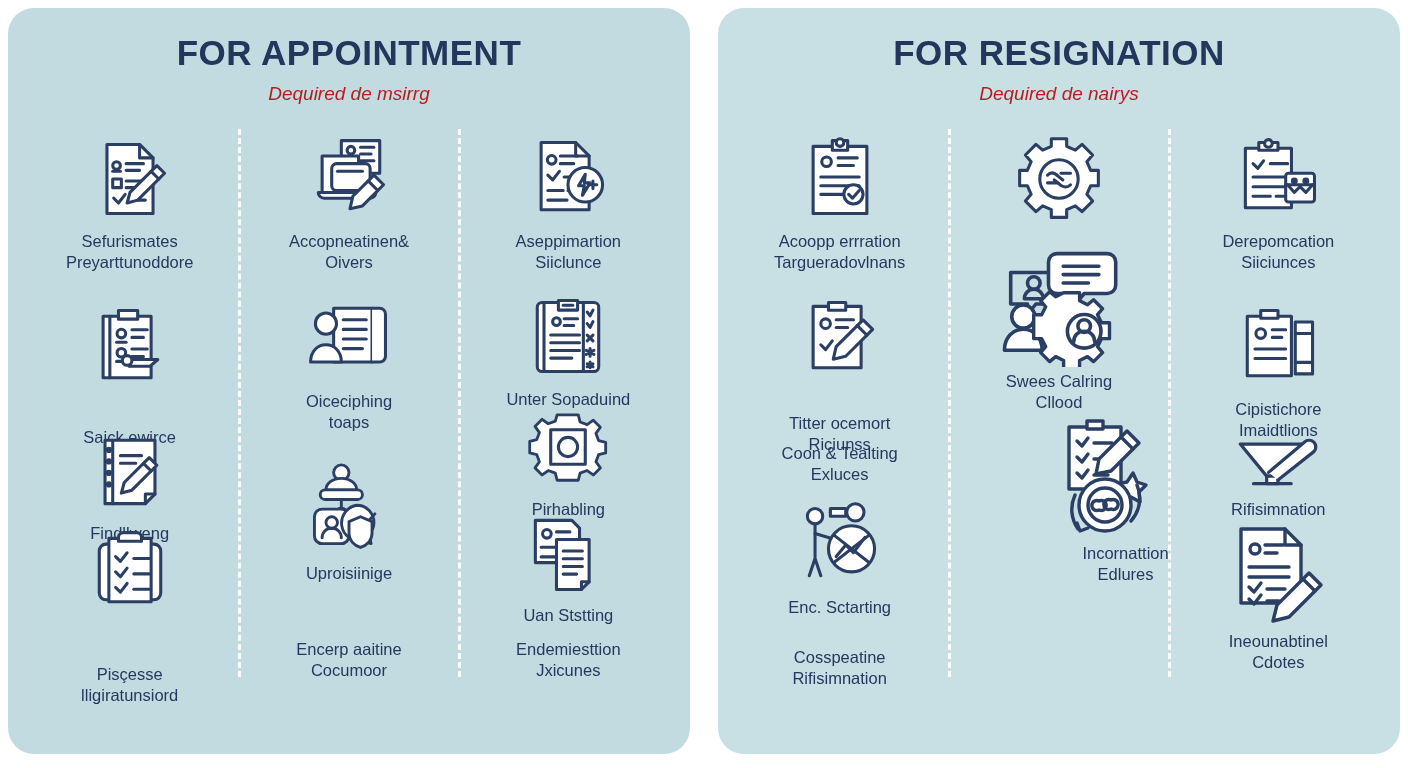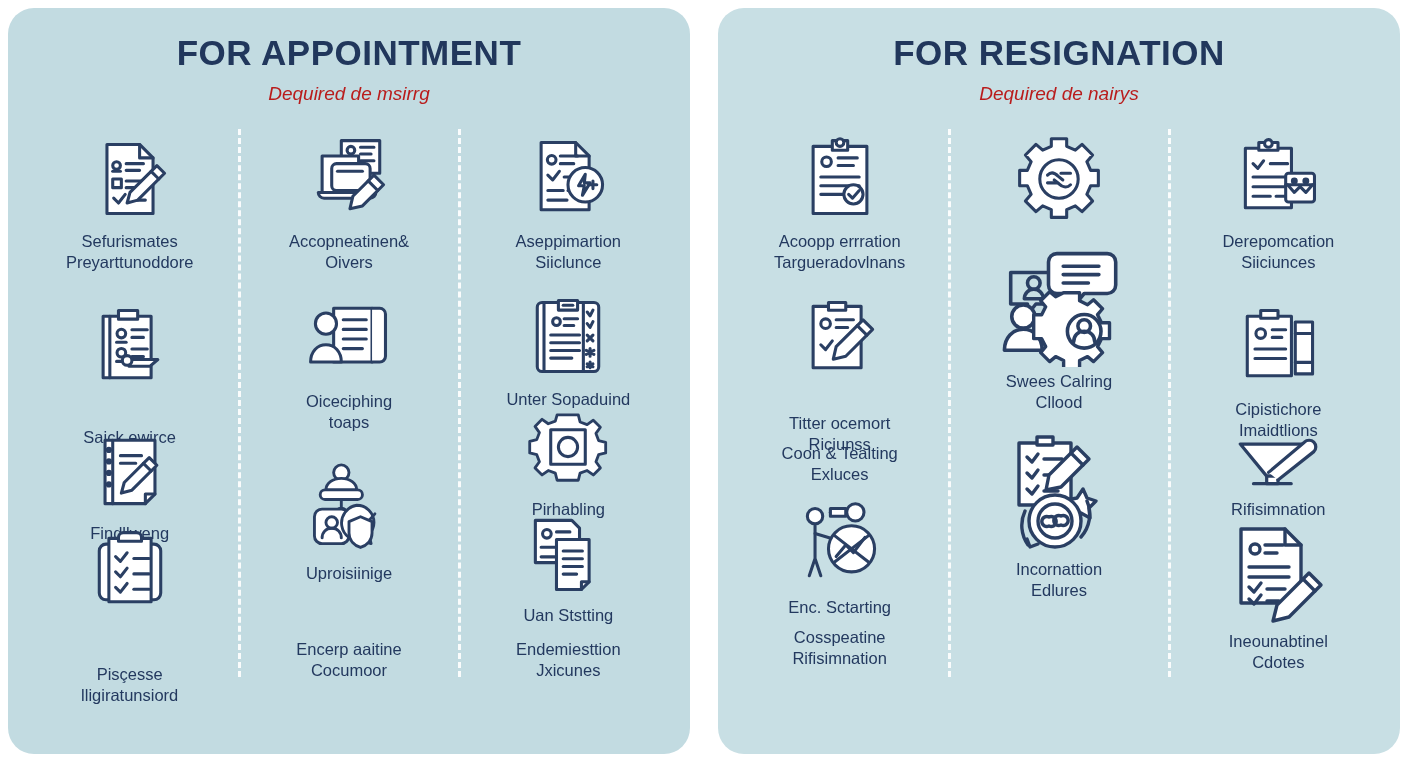--- a/index.html
+++ b/index.html
@@ -341,21 +341,21 @@
               <path d="M40 16h20"></path>
                 <circle cx="66" cy="16" r="9" fill="#fff"></circle>
               <path d="M40 12h16v8H40z" fill="#fff"></path>
               <circle cx="62" cy="54" r="24" fill="#fff"></circle>
               <path d="M46 62l10-12 8 8 12-16"></path>
               <path d="M44 40l36 28M80 40L44 68"></path>
             </svg>
           </span>
           <div class="item-label">Enc. Sctarting</div>
         </div>
-        <div class="item label-only" style="position:absolute;top:484px;text-align:center;">
+        <div class="item label-only" style="position:absolute;top:504px;text-align:center;">
           <div class="item-label">Cosspeatine<br>Rifisimnation</div>
         </div>
       </div>
 
       <div class="col">
         <div class="item" style="position:absolute;top:8px;">
           <span class="icon-wrap">
             <svg viewBox="0 0 100 100" fill="none" stroke="#2a3f63" stroke-width="3.2" stroke-linecap="round" stroke-linejoin="round">
               <path d="M42 8h16v8l9 4 7-6 11 11-6 7 4 9h8v16h-8l-4 9 6 7-11 11-7-6-9 4v8H42v-8l-9-4-7 6-11-11 6-7-4-9H9V41h8l4-9-6-7 11-11 7 6 9-4z" fill="#fff"></path>
               <circle cx="50" cy="50" r="20" fill="#fff"></circle>
@@ -376,21 +376,21 @@
               <circle cx="26" cy="72" r="11" fill="#fff"></circle>
               <path d="M8 104c0-12 8-20 18-20s18 8 18 20z" fill="#fff"></path>
               <path d="M72 54h16v8l8 4 6-5 9 9-5 6 4 8h8v16h-8l-4 8 5 6-9 9-6-5-8 4v8H72v-8l-8-4-6 5-9-9 5-6-4-8h-8V76h8l4-8-5-6 9-9 6 5 8-4z" transform="translate(-4,-2) scale(0.95)" fill="#fff"></path>
               <circle cx="84" cy="86" r="16" fill="#fff"></circle>
               <circle cx="84" cy="81" r="6"></circle>
                 <path d="M74 96c0-6 4-10 10-10s10 4 10 10"></path>
             </svg>
           </span>
           <div class="item-label">Swees Calring<br>Cllood</div>
         </div>
-        <div class="item" style="position:absolute;top:304px;">
+        <div class="item" style="position:absolute;top:288px;align-items:flex-end;">
           <span class="icon-wrap" style="width:120px;height:128px;">
             <svg viewBox="0 0 120 128" fill="none" stroke="#2a3f63" stroke-width="3.4" stroke-linecap="round" stroke-linejoin="round">
               <rect x="20" y="16" width="52" height="62" fill="#fff"></rect>
               <path d="M38 10h16v8H38z" fill="#fff"></path>
               <path d="M28 30l5 5 6-8"></path>
                 <path d="M45 32h18"></path>
               <path d="M28 46l5 5 6-8"></path>
                 <path d="M45 48h18"></path>
               <path d="M28 62l5 5 6-8"></path>
                 <path d="M45 64h14"></path>

